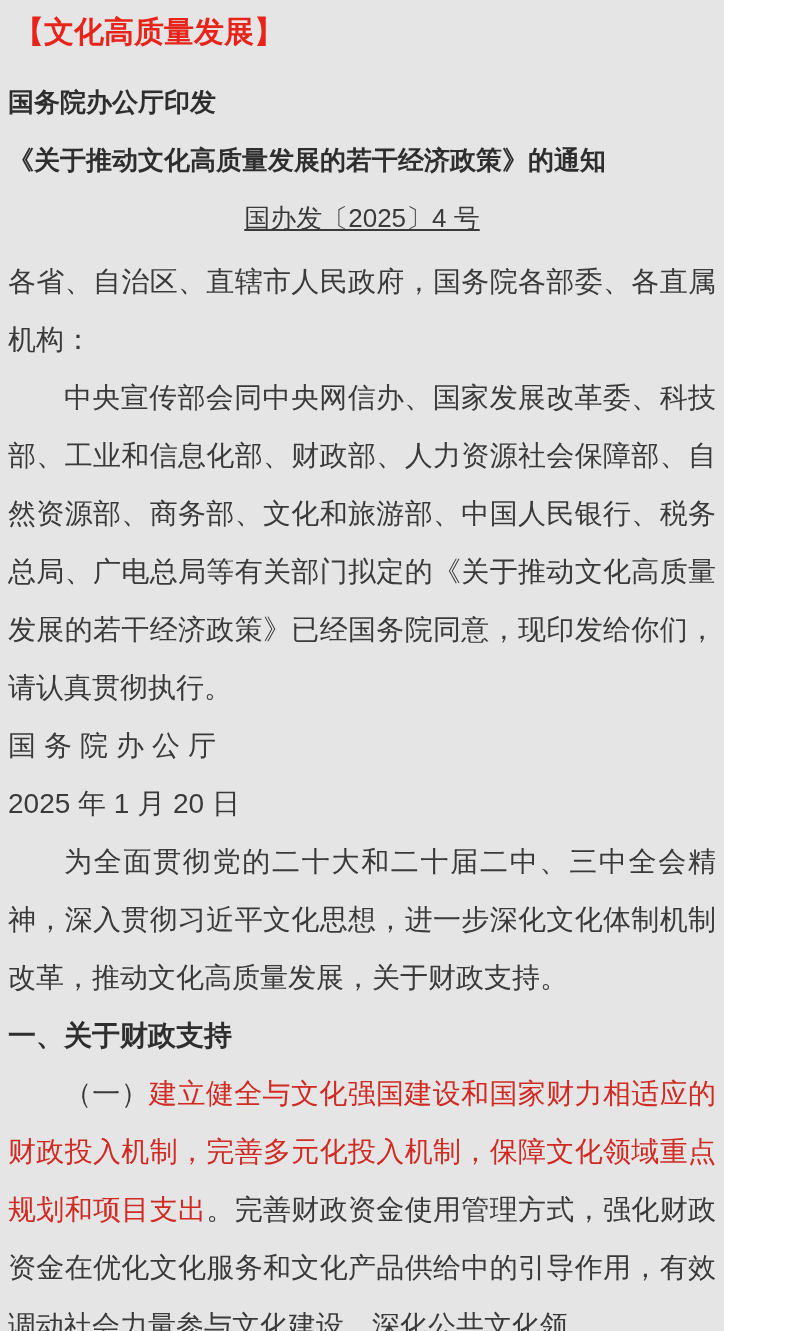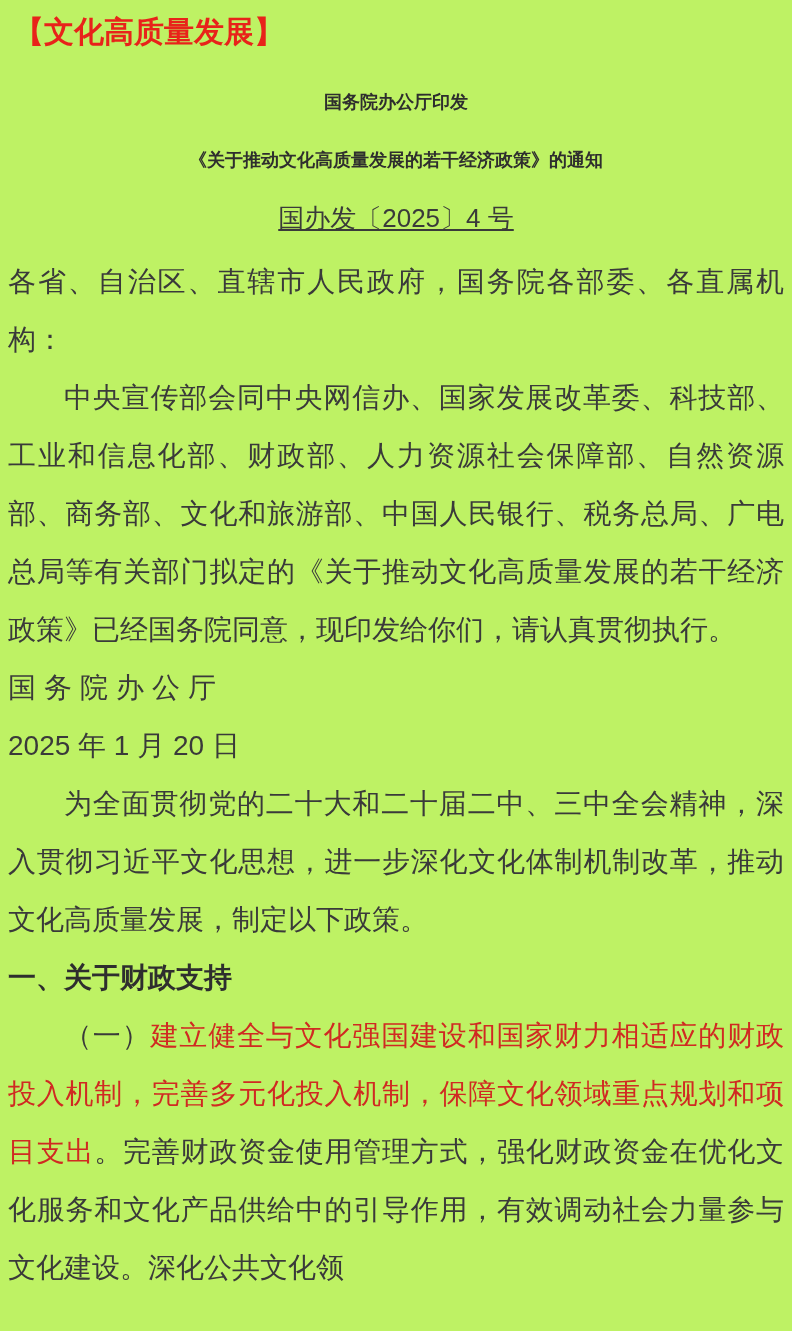--- a/index.html
+++ b/index.html
@@ -2,43 +2,43 @@
 <html><head>
 <meta charset="utf-8">
 <style>
   html, body {
     margin: 0;
     padding: 0;
     background: #ffffff;
   }
   .doc {
     position: relative;
-    width: 792px;
+    width: 724px;
     height: 1331px;
     overflow: hidden;
     box-sizing: border-box;
     padding: 10px 8px 0 8px;
-    background: #bef264;
+    background: #e5e5e5;
     font-family: "Liberation Sans", "DejaVu Sans", sans-serif;
     font-size: 28px;
     line-height: 58px;
     color: #3a3a3a;
   }
   .category-tag {
     color: #e8231a;
     font-weight: bold;
     font-size: 30px;
     line-height: 44px;
     margin: 0 0 19px 6px;
     text-align: left;
   }
   .title-line {
-    text-align: center;
+    text-align: left;
     font-weight: bold;
-    font-size: 18px;
+    font-size: 26px;
     line-height: 58px;
     color: #2e2e2e;
     margin: 0;
   }
   .doc-number {
     text-align: center;
     font-size: 26px;
     line-height: 58px;
     margin: 0 0 6px 0;
     color: #3a3a3a;
@@ -95,19 +95,19 @@
 
   <p class="body-par">各省、自治区、直辖市人民政府，国务院各部委、各直属机构：</p>
 
   <p class="body-par indent">中央宣传部会同中央网信办、国家发展改革委、科技部、工业和信息化部、财政部、人力资源社会保障部、自然资源部、商务部、文化和旅游部、中国人民银行、税务总局、广电总局等有关部门拟定的《关于推动文化高质量发展的若干经济政策》已经国务院同意，现印发给你们，请认真贯彻执行。</p>
 
   <p class="body-par signature">国务院办公厅</p>
 
   <p class="body-par sig-date">2025 年 1 月 20 日</p>
 
 
-  <p class="body-par indent">为全面贯彻党的二十大和二十届二中、三中全会精神，深入贯彻习近平文化思想，进一步深化文化体制机制改革，推动文化高质量发展，制定以下政策。</p>
+  <p class="body-par indent">为全面贯彻党的二十大和二十届二中、三中全会精神，深入贯彻习近平文化思想，进一步深化文化体制机制改革，推动文化高质量发展，关于财政支持。</p>
 
   <p class="body-par section-heading">一、关于财政支持</p>
 
   <p class="body-par indent"><span>（一）</span><span class="red-text">建立健全与文化强国建设和国家财力相适应的财政投入机制，完善多元化投入机制，保障文化领域重点规划和项目支出</span><span>。完善财政资金使用管理方式，强化财政资金在优化文化服务和文化产品供给中的引导作用，有效调动社会力量参与文化建设。深化公共文化领</span></p>
 
 </div>
 
 </body></html>

